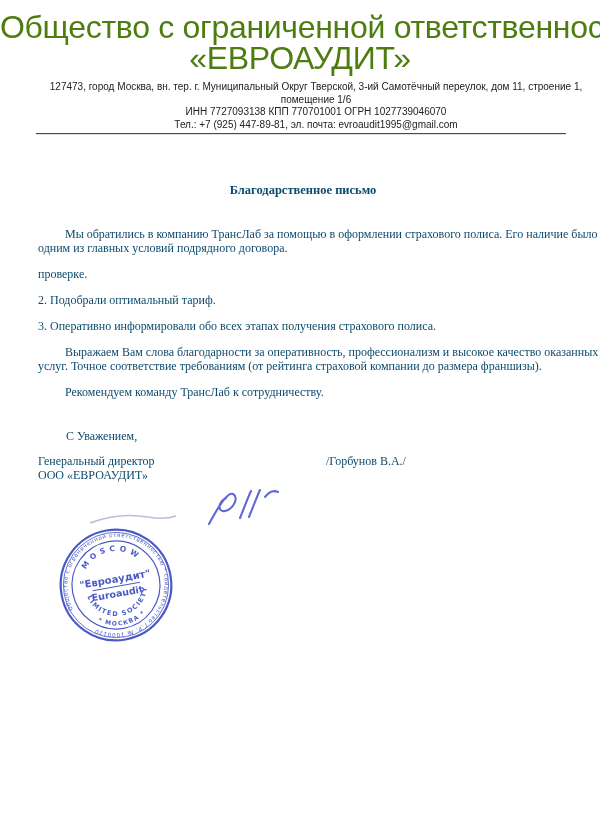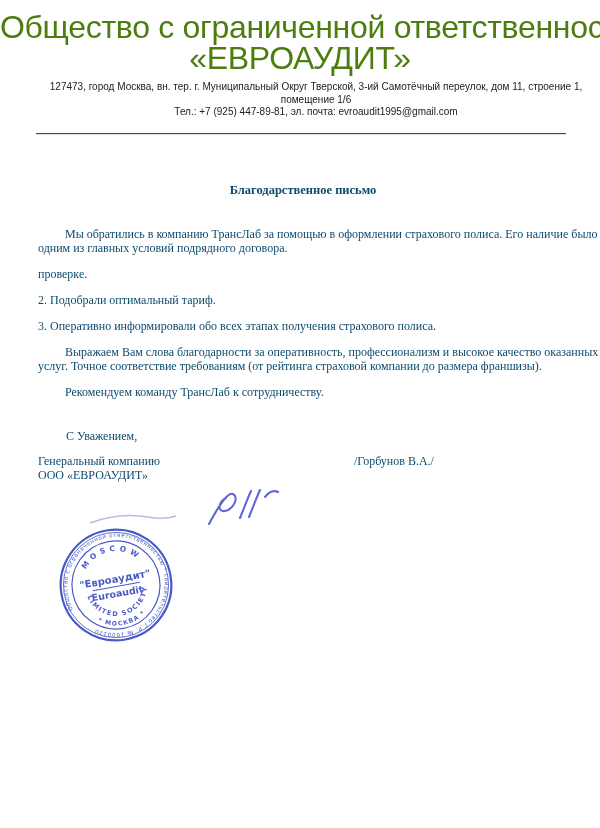--- a/index.html
+++ b/index.html
@@ -16,39 +16,40 @@
   .divider{position:absolute;top:133px;left:36px;width:530px;border-top:1.5px solid #4a4a4a;
     box-shadow:0 1px 0 rgba(0,0,0,0.12);}
   
   .content{position:absolute;top:183px;left:38px;width:530px;font-size:12px;line-height:14px;color:#0c4a6e;}
   .letter-title{text-align:center;font-weight:bold;font-size:12.5px;line-height:15px;margin:0 0 29px 0;}
   .block{margin:0 0 12px 0;}
   .ln{white-space:nowrap;}
   .ind{padding-left:27px;}
   .regards{margin-top:30px;margin-left:28px;}
   .signer{margin-top:11px;position:relative;}
-  .signer-name{position:absolute;left:316px;top:0;white-space:nowrap;text-align:center;}
+  .signer-name{position:absolute;left:288px;top:0;white-space:nowrap;text-align:center;}
   
   .signature-svg{position:absolute;left:203px;top:484px;}
   .pen-artifact{position:absolute;left:88px;top:509px;}
   .stamp-svg{position:absolute;left:56px;top:525px;transform:rotate(-10deg);mix-blend-mode:multiply;opacity:0.92;}
   .stamp-svg text{font-family:"DejaVu Sans",sans-serif;}
   .stamp-center{font-family:"Liberation Serif",serif;}
 </style>
 </head>
 <body>
 
 <div class="page">
 
   <div class="letterhead">
     <div class="org-line">Общество с ограниченной ответственностью</div>
     <div class="org-line">«ЕВРОАУДИТ»</div>
     <div class="addr">
       <div>127473, город Москва, вн. тер. г. Муниципальный Округ Тверской, 3-ий Самотёчный переулок, дом 11, строение 1,</div>
       <div>помещение 1/6</div>
+      <div>ИНН 7727093138 КПП 770701001 ОГРН 1027739046070</div>
       <div>Тел.: +7 (925) 447-89-81, эл. почта: evroaudit1995@gmail.com</div>
     </div>
   </div>
   <div class="divider"></div>
 
   <div class="content">
     <div class="letter-title">Благодарственное письмо</div>
 
     <div class="block">
       <div class="ln ind">Мы обратились в компанию ТрансЛаб за помощью в оформлении страхового полиса. Его наличие было</div>
@@ -67,21 +68,21 @@
       <div class="ln ind">Выражаем Вам слова благодарности за оперативность, профессионализм и высокое качество оказанных</div>
       <div class="ln">услуг. Точное соответствие требованиям (от рейтинга страховой компании до размера франшизы).</div>
     </div>
     <div class="block">
       <div class="ln ind">Рекомендуем команду ТрансЛаб к сотрудничеству.</div>
     </div>
 
     <div class="ln regards">С Уважением,</div>
 
     <div class="signer">
-      <div class="ln">Генеральный компанию</div>
+      <div class="ln">Генеральный директор</div>
       <div class="ln">ООО «ЕВРОАУДИТ»</div>
       <span class="signer-name">/Горбунов В.А./</span>
     </div>
   </div>
 
   <svg class="signature-svg" width="85" height="45" viewBox="0 0 85 45">
     <g fill="none" stroke="#5058cc" stroke-width="2.1" stroke-linecap="round" opacity="0.9">
       <path d="M6,40 C13,27 24,7 30,10 C36,13 31,25 22,27 C15,28.5 14,19 23,14"></path>
       <path d="M37,34 C41,24 46,11 48,7"></path>
       <path d="M46,33 C50,23 55,10 57,6"></path>

